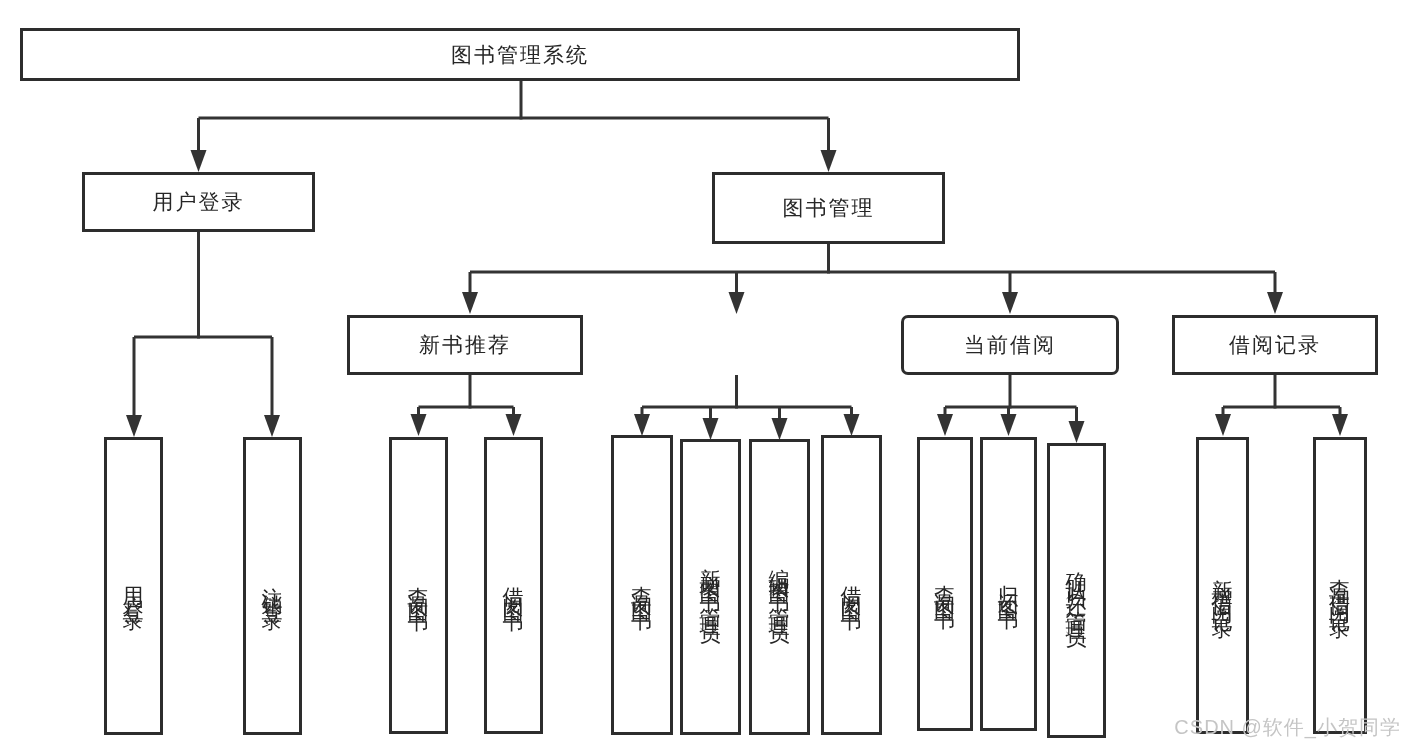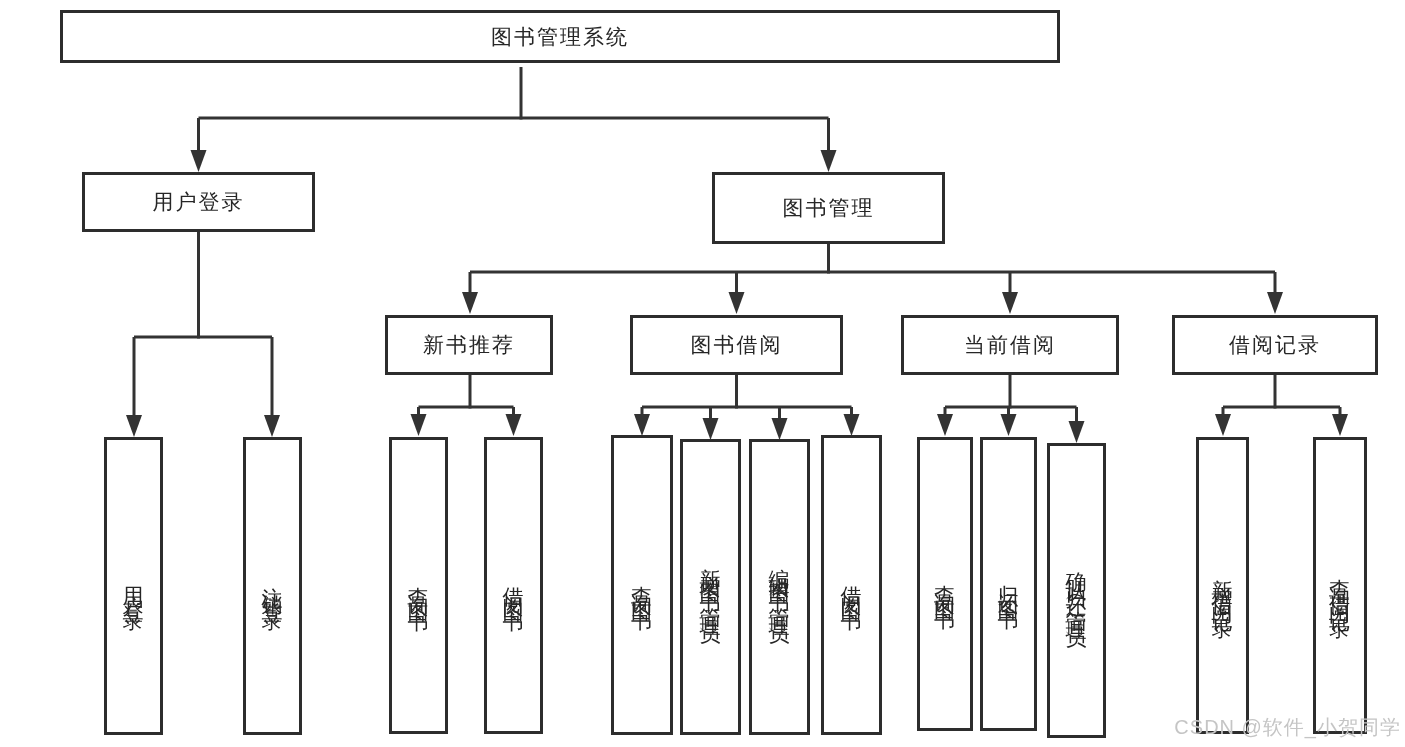--- a/index.html
+++ b/index.html
@@ -11,28 +11,28 @@
   .node{
     position:absolute;background:#ffffff;border:3px solid #2d2d2d;box-sizing:border-box;
     display:flex;align-items:center;justify-content:center;color:#262626;z-index:1;
   }
   .h{font-size:21px;letter-spacing:2px;white-space:nowrap;}
   .v span{
     writing-mode:vertical-rl;text-orientation:mixed;
     font-size:21px;letter-spacing:8px;line-height:1;white-space:nowrap;
   }
   
-  #box-root{left:20px;top:10px;width:1000px;height:53px;margin-left:40px;}
+  #box-root{left:20px;top:28px;width:1000px;height:53px;}
   
   #box-user-login{left:82px;top:172px;width:233px;height:60px;}
   #box-book-mgmt{left:712px;top:172px;width:233px;height:72px;}
   
-  #box-new-book{left:385px;top:315px;width:168px;height:60px;}
+  #box-new-book{left:347px;top:315px;width:236px;height:60px;}
   #box-book-borrow{left:630px;top:315px;width:213px;height:60px;}
-  #box-current-borrow{left:901px;top:315px;width:218px;height:60px;}
+  #box-current-borrow{left:901px;top:315px;width:218px;height:60px;border-radius:7px;}
   #box-borrow-record{left:1172px;top:315px;width:206px;height:60px;}
   
   #leaf-user-login{left:104px;top:437px;width:59px;height:298px;}
   #leaf-logout{left:243px;top:437px;width:59px;height:298px;}
   #leaf-nb-query{left:389px;top:437px;width:59px;height:297px;}
   #leaf-nb-borrow{left:484px;top:437px;width:59px;height:297px;}
   #leaf-bb-query{left:611px;top:435px;width:62px;height:300px;}
   #leaf-bb-add{left:680px;top:439px;width:61px;height:296px;}
   #leaf-bb-edit{left:749px;top:439px;width:61px;height:296px;}
   #leaf-bb-borrow{left:821px;top:435px;width:61px;height:300px;}
@@ -126,21 +126,20 @@
       <polygon points="1332,414 1348,414 1340,436" stroke="none"></polygon>
     </g>
   </svg>
 
   <div class="node h" id="box-root">图书管理系统</div>
 
   <div class="node h" id="box-user-login">用户登录</div>
   <div class="node h" id="box-book-mgmt">图书管理</div>
 
   <div class="node h" id="box-new-book">新书推荐</div>
-  <div class="node h" id="box-book-borrow">图书借阅</div>
   <div class="node h" id="box-current-borrow">当前借阅</div>
   <div class="node h" id="box-borrow-record">借阅记录</div>
 
   <div class="node v" id="leaf-user-login">
     <span>用户登录</span>
   </div>
   <div class="node v" id="leaf-logout">
     <span>注销登录</span>
   </div>
   <div class="node v" id="leaf-nb-query">

